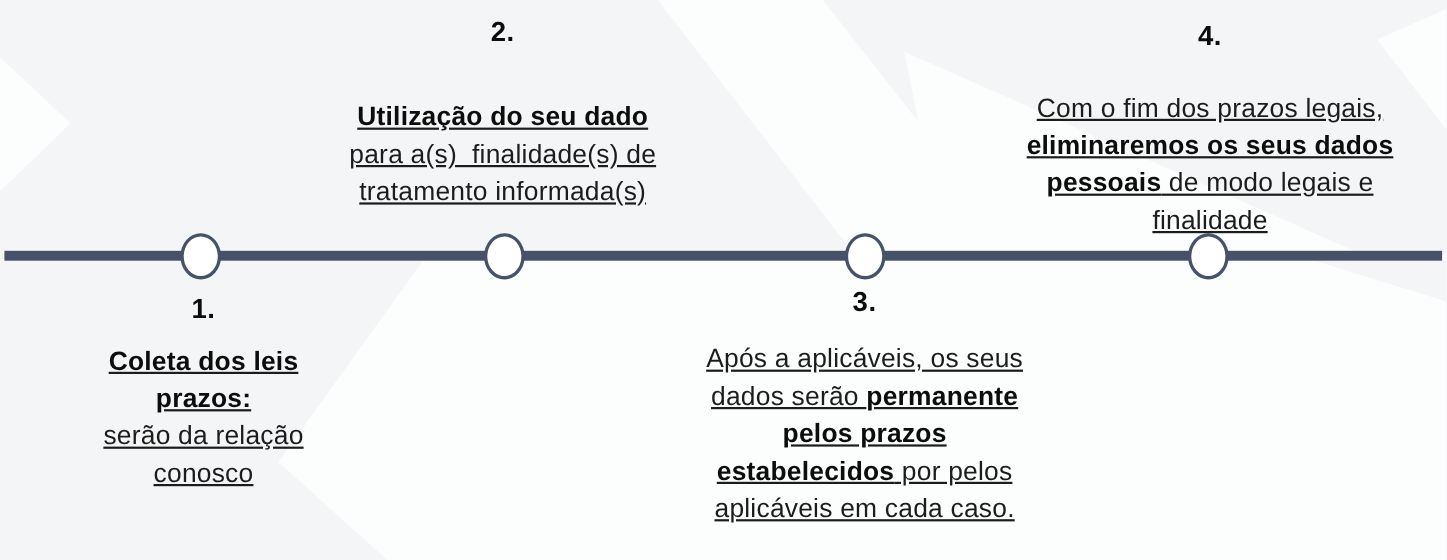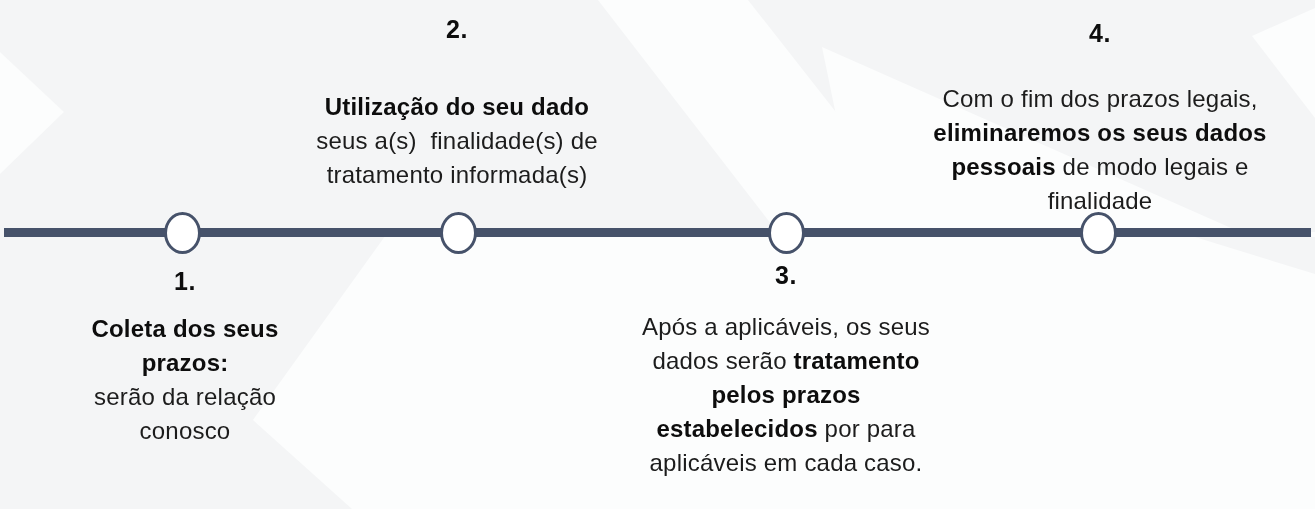--- a/index.html
+++ b/index.html
@@ -30,21 +30,21 @@
   #step3{left:786px;top:260px;width:420px}
   #step4{left:1100px;top:18px;width:430px}
   .step-number{
     font-size:25px;font-weight:700;line-height:30px;color:#0d0d0d;
     letter-spacing:.5px;
   }
   #step1 .step-number{margin-bottom:16px}
   #step2 .step-number{margin-bottom:46px}
   #step3 .step-number{margin-bottom:20px}
   #step4 .step-number{margin-bottom:34px}
-  .step-text{font-size:24px;line-height:34px;letter-spacing:.2px;}
+  .step-text{font-size:24px;line-height:34px;letter-spacing:.2px;text-decoration:underline;}
   .line{white-space:pre-wrap;}
   .b{font-weight:700;color:#0d0d0d;}
 </style>
 </head>
 <body style="background: rgb(244, 245, 246); color: rgb(28, 28, 28);">
 
 <svg id="bg" width="1315" height="509" viewBox="0 0 1315 509">
   <polygon points="0,52 64,112 0,174" fill="#fcfdfd"></polygon>
   <polygon points="598,0 748,0 955,264 802,264" fill="#fcfdfd"></polygon>
   <polygon points="388,232 1315,232 1315,509 352,509 253,420" fill="#fcfdfd"></polygon>
@@ -55,43 +55,43 @@
 
 <div class="timeline-line" style="background: rgb(70, 82, 106);"></div>
 <div class="node" id="node1" style="background: rgb(255, 255, 255); border-color: rgb(70, 82, 106);"></div>
 <div class="node" id="node2" style="background: rgb(255, 255, 255); border-color: rgb(70, 82, 106);"></div>
 <div class="node" id="node3" style="background: rgb(255, 255, 255); border-color: rgb(70, 82, 106);"></div>
 <div class="node" id="node4" style="background: rgb(255, 255, 255); border-color: rgb(70, 82, 106);"></div>
 
 <div class="step" id="step1">
   <div class="step-number">1.</div>
   <div class="step-text">
-      <div class="line"><span class="b">Coleta dos seus</span></div>
+      <div class="line"><span class="b">Coleta dos leis</span></div>
       <div class="line"><span class="b">prazos:</span></div>
       <div class="line"><span>serão da relação</span></div>
       <div class="line"><span>conosco</span></div>
     </div>
 </div>
 
 <div class="step" id="step2">
   <div class="step-number">2.</div>
   <div class="step-text">
       <div class="line"><span class="b">Utilização do seu dado</span></div>
-      <div class="line"><span>seus a(s)  finalidade(s) de</span></div>
+      <div class="line"><span>para a(s)  finalidade(s) de</span></div>
       <div class="line"><span>tratamento informada(s)</span></div>
     </div>
 </div>
 
 <div class="step" id="step3">
   <div class="step-number">3.</div>
   <div class="step-text">
       <div class="line"><span>Após a aplicáveis, os seus</span></div>
-      <div class="line"><span>dados serão </span><span class="b">tratamento</span></div>
+      <div class="line"><span>dados serão </span><span class="b">permanente</span></div>
       <div class="line"><span class="b">pelos prazos</span></div>
-      <div class="line"><span class="b">estabelecidos</span><span> por para</span></div>
+      <div class="line"><span class="b">estabelecidos</span><span> por pelos</span></div>
       <div class="line"><span>aplicáveis em cada caso.</span></div>
     </div>
 </div>
 
 <div class="step" id="step4">
   <div class="step-number">4.</div>
   <div class="step-text">
       <div class="line"><span>Com o fim dos prazos legais,</span></div>
       <div class="line"><span class="b">eliminaremos os seus dados</span></div>
       <div class="line"><span class="b">pessoais</span><span> de modo legais e</span></div>

